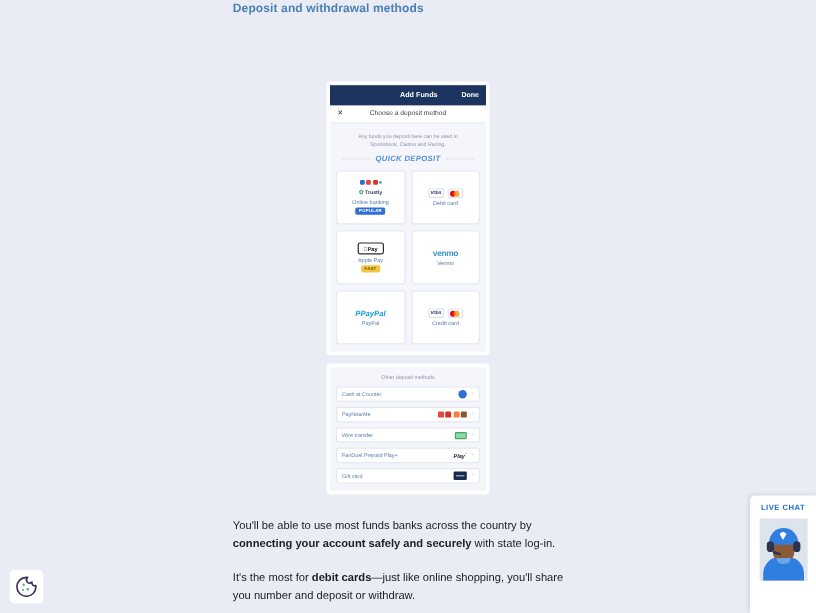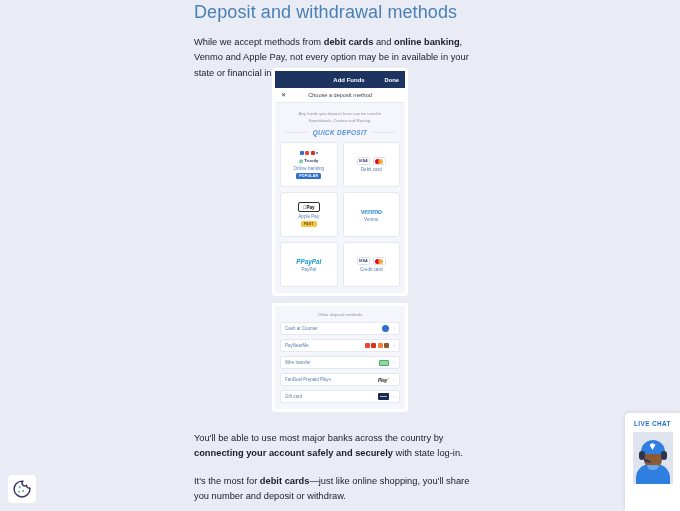--- a/index.html
+++ b/index.html
@@ -12,22 +12,22 @@
 
   
   .article {
     position: absolute;
     left: 194px;
     top: 0;
     width: 292px;
   }
   .section-title {
     color: #4a7fb5;
-    font-size: 18px;
-    font-weight: 400;
+    font-size: 10px;
+    font-weight: 700;
     letter-spacing: .1px;
     padding-top: 2px;
   }
   .para {
     color: #1d1d22;
     font-size: 9.3px;
     line-height: 15.3px;
     margin-top: 12px;
   }
   .para b { font-weight: 700; }
@@ -295,21 +295,20 @@
   .lc-collar {
     position: absolute; bottom: 14px; left: 14px; width: 12px; height: 5px;
     background: #6aa6ea; border-radius: 0 0 6px 6px;
   }
 </style>
 </head>
 <body>
 
 <div class="article">
   <div class="section-title">Deposit and withdrawal methods</div>
-  <p class="para" id="p1"><span>While we accept methods from </span><b>debit cards</b><span> and </span><b>online banking</b><span>, Venmo and Apple Pay, not every option may be in available in your state or financial institution.</span></p>
 </div>
 
 <div class="mock">
 
   <div class="mock-panel">
     <div class="mock-topbar">
       <div class="t-title">Add Funds</div>
       <div class="t-done">Done</div>
     </div>
 
@@ -414,21 +413,21 @@
       <span class="r-label">Gift card</span>
       <span class="giftcard">
           <span></span>
         </span>
       <span class="chev">›</span>
     </div>
   </div>
 </div>
 
 <div class="article" style="top:431px">
-  <p class="para" style="margin-top:0" id="p2"><span>You'll be able to use most major banks across the country by </span><b>connecting your account safely and securely</b><span> with state log-in.</span></p>
+  <p class="para" style="margin-top:0" id="p2"><span>You'll be able to use most funds banks across the country by </span><b>connecting your account safely and securely</b><span> with state log-in.</span></p>
   <p class="para" id="p3"><span>It's the most for </span><b>debit cards</b><span>—just like online shopping, you'll share you number and deposit or withdraw.</span></p>
 </div>
 
 <div class="cookie">
   <svg width="20" height="20" viewBox="0 0 24 24">
     <path d="M12 2.5a9.5 9.5 0 1 0 9.5 9.5c0-.4-.03-.8-.08-1.2a3 3 0 0 1-3.9-3.4A3 3 0 0 1 13.2 2.6c-.4-.06-.8-.1-1.2-.1z" fill="none" stroke="#3b3160" stroke-width="1.7" stroke-linejoin="round"></path>
     <circle cx="9.3" cy="10" r="1.2" fill="#3fb98a"></circle>
     <circle cx="13.4" cy="14.4" r="1.2" fill="#3fb98a"></circle>
     <circle cx="8.6" cy="15.2" r="1.1" fill="#3fb98a"></circle>
   </svg>

